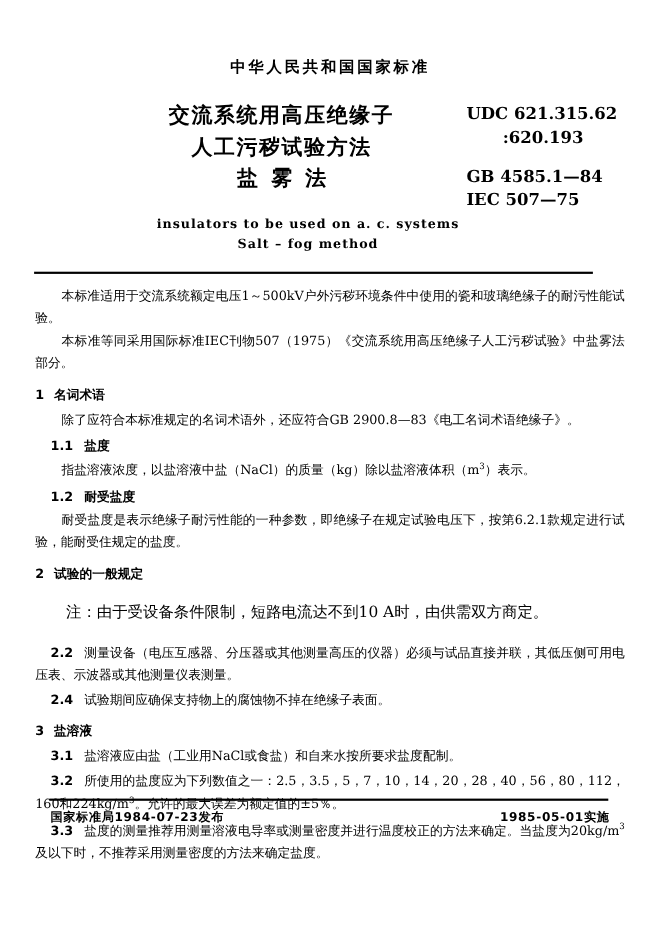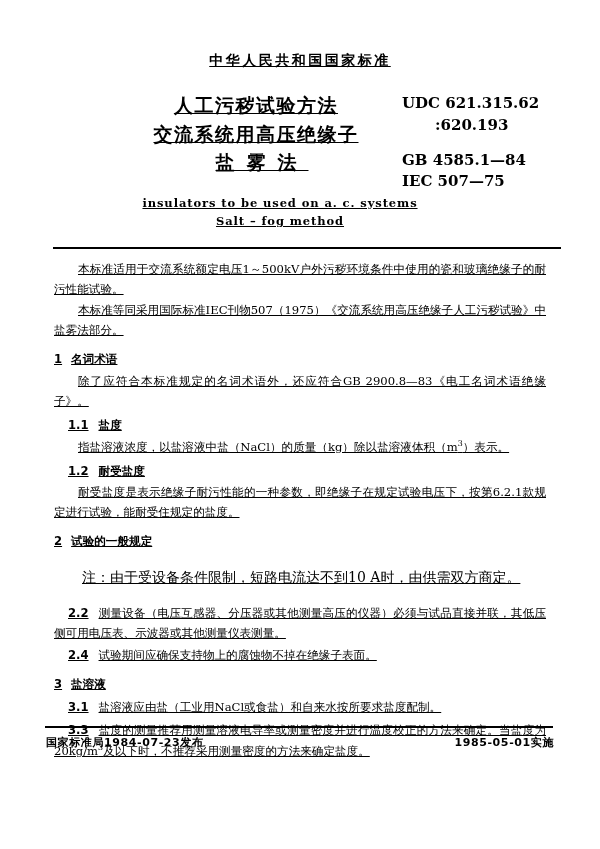--- a/index.html
+++ b/index.html
@@ -12,23 +12,22 @@
     height: 849px;
     font-family: "DejaVu Sans", "Liberation Sans", sans-serif;
     color: #000000;
     overflow: hidden;
     position: relative;
   }
   .page {
     width: 600px;
     height: 849px;
     box-sizing: border-box;
-    padding: 0 54px;
-    position: relative;
-    text-decoration: underline;
+    padding: 0 32px;
+    position: relative;
   }
 
   
   .masthead {
     padding-top: 52px;
     text-align: center;
   }
   .nation-line {
     font-size: 14px;
     font-weight: bold;
@@ -167,22 +166,22 @@
 </head>
 <body>
 
 <div class="page">
 
   <div class="masthead">
     <div class="nation-line">中华人民共和国国家标准</div>
 
     <div class="title-zone">
       <div class="cn-title">
+        <div>交流系统用高压绝缘子</div>
         <div>人工污秽试验方法</div>
-        <div>交流系统用高压绝缘子</div>
         <div class="line3">盐雾法</div>
       </div>
 
       <div class="ident">
         <div>UDC  621.315.62</div>
         <div class="udc-sub">:620.193</div>
         <div class="gb-block">GB 4585.1—84</div>
         <div>IEC 507—75</div>
       </div>
     </div>
@@ -229,20 +228,23 @@
     </p>
 
     <div class="heading">
       <span class="num">3</span><span>盐溶液</span>
     </div>
 
     <p class="clause">
       <span class="num">3.1</span><span>盐溶液应由盐（工业用NaCl或食盐）和自来水按所要求盐度配制。</span>
     </p>
 
+    <p class="clause">
+      <span class="num">3.2</span><span>所使用的盐度应为下列数值之一：2.5，3.5，5，7，10，14，20，28，40，56，80，112，160和224kg/m</span><sup>3</sup><span>。允许的最大误差为额定值的±5％。</span>
+    </p>
 
     <p class="clause">
       <span class="num">3.3</span><span>盐度的测量推荐用测量溶液电导率或测量密度并进行温度校正的方法来确定。当盐度为20kg/m</span><sup>3</sup><span>及以下时，不推荐采用测量密度的方法来确定盐度。</span>
     </p>
 
   </div>
 
   <div class="footer-wrap">
     <hr class="rule-bottom">
     <div class="footer">

